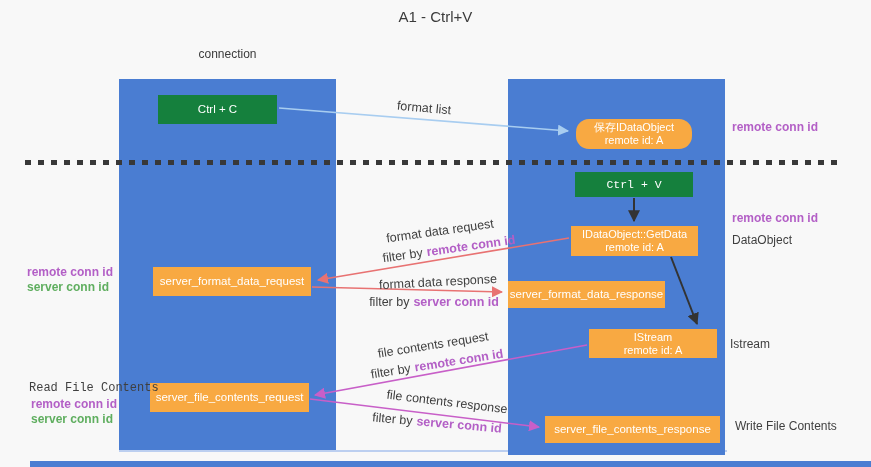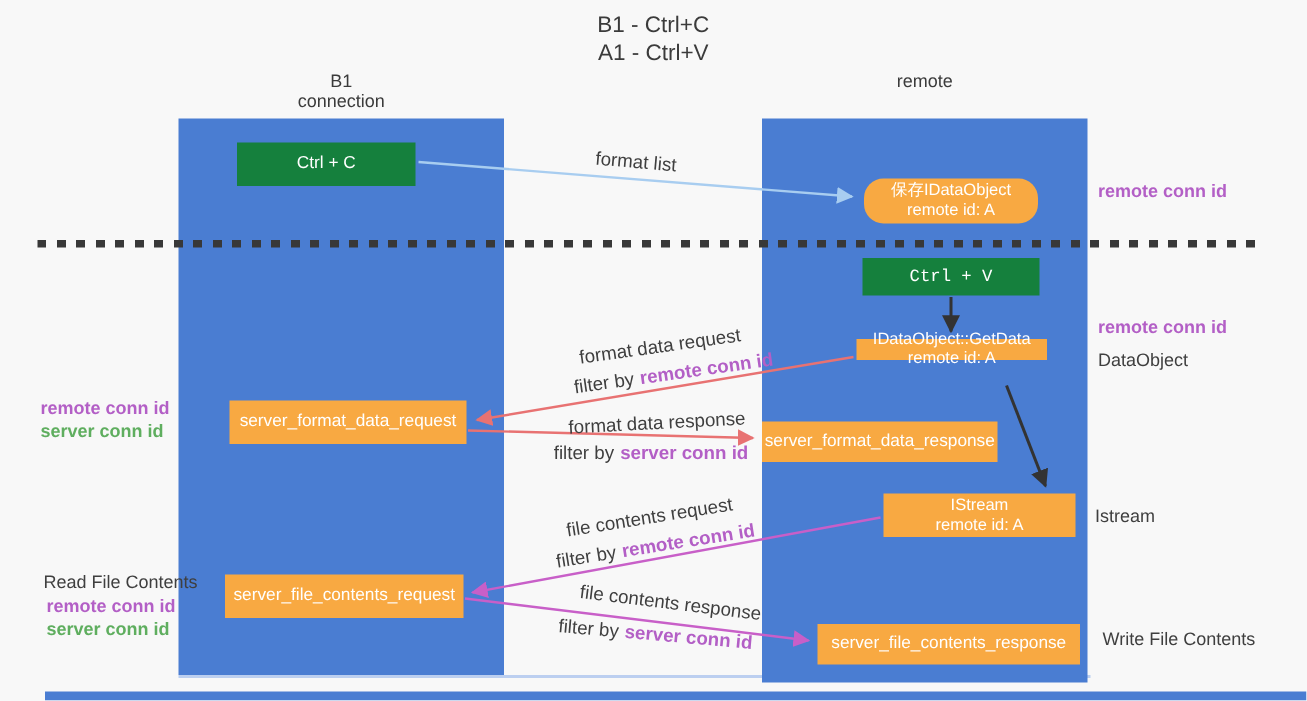--- a/index.html
+++ b/index.html
@@ -43,30 +43,27 @@
   .arrow-label .pre{margin-right:4px;}
   svg.arrows{left:0;top:0;z-index:4;pointer-events:none;}
   .bottom-bar{
     left:30px;top:461px;width:841px;height:6px;background:#4a7dd2;z-index:2;
   }
 </style>
 </head>
 <body>
 
 <div class="abs title">
-  <div>B1 - Ctrl+C</div>
   <div>A1 - Ctrl+V</div>
 </div>
 
 <div class="abs col-header" style="left:119px;width:217px;">
-  <div>B1</div>
   <div>connection</div>
 </div>
 <div class="abs col-header" style="left:508px;width:217px;">
-  <div>remote</div>
 </div>
 
 <div class="abs lane-edge"></div>
 
 <div class="abs lane" style="left:119px;width:217px;height:371px;"></div>
 <div class="abs lane" style="left:508px;width:217px;height:376px;"></div>
 
 <div class="abs bottom-bar"></div>
 
 <div class="abs dashline"></div>
@@ -77,21 +74,21 @@
 
 <div class="abs node orange" style="left:576px;top:119px;width:116px;height:30px;font-size:11px;border-radius:13px;">
   <span>保存IDataObject</span>
   <span>remote id: A</span>
 </div>
 
 <div class="abs node green" style="left:575px;top:172px;width:118px;height:25px;font-family:Liberation Mono, monospace;">
   <span>Ctrl + V</span>
 </div>
 
-<div class="abs node orange" style="left:571px;top:226px;width:127px;height:14px;font-size:11px;">
+<div class="abs node orange" style="left:571px;top:226px;width:127px;height:30px;font-size:11px;">
   <span>IDataObject::GetData</span>
   <span>remote id: A</span>
 </div>
 
 <div class="abs node orange" style="left:153px;top:267px;width:158px;height:29px;">
   <span>server_format_data_request</span>
 </div>
 
 <div class="abs node orange" style="left:508px;top:281px;width:157px;height:27px;">
   <span>server_format_data_response</span>
@@ -111,21 +108,21 @@
 </div>
 
 <div class="abs side-label purple" style="left:732px;top:120px;">remote conn id</div>
 <div class="abs side-label purple" style="left:732px;top:211px;">remote conn id</div>
 <div class="abs side-label dark" style="left:732px;top:233px;">DataObject</div>
 <div class="abs side-label dark" style="left:730px;top:337px;">Istream</div>
 <div class="abs side-label dark" style="left:735px;top:419px;">Write File Contents</div>
 
 <div class="abs side-label purple" style="left:27px;top:265px;">remote conn id</div>
 <div class="abs side-label greentx" style="left:27px;top:280px;">server conn id</div>
-<div class="abs side-label dark" style="left:29px;top:381px;">Read File Contents</div>
+<div class="abs side-label dark" style="left:29px;top:381px;font-family:Liberation Mono, monospace;">Read File Contents</div>
 <div class="abs side-label purple" style="left:31px;top:397px;">remote conn id</div>
 <div class="abs side-label greentx" style="left:31px;top:412px;">server conn id</div>
 
 <div class="abs arrow-label" style="left:424px;top:108px;transform:translate(-50%,-50%) rotate(5deg);">format list</div>
 
 <div class="abs arrow-label" style="left:440px;top:231px;transform:translate(-50%,-50%) rotate(-8deg);">format data request</div>
 <div class="abs arrow-label" style="left:449px;top:249px;transform:translate(-50%,-50%) rotate(-8deg);">
   <span class="pre">filter by</span><span class="purple">remote conn id</span>
 </div>
 

